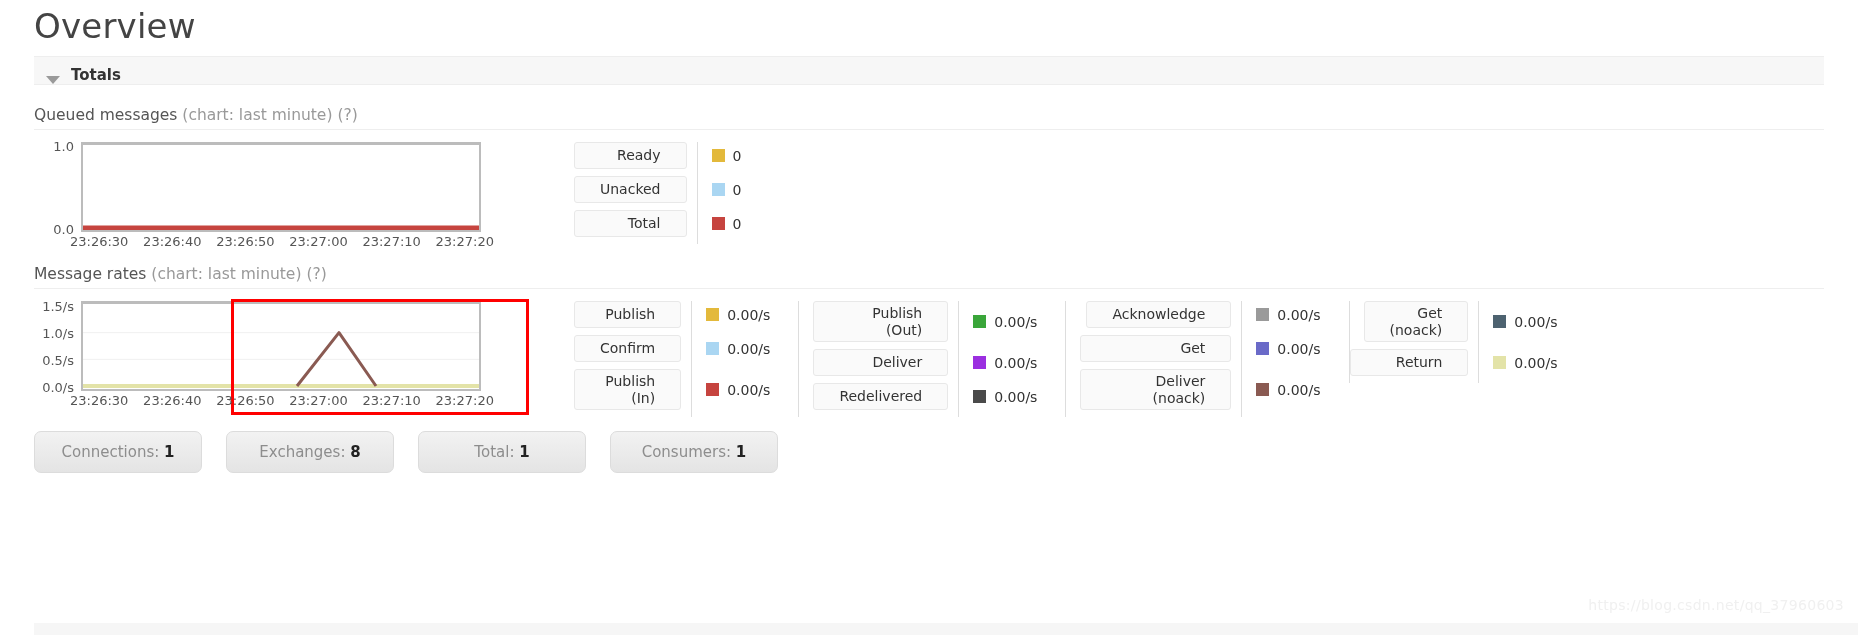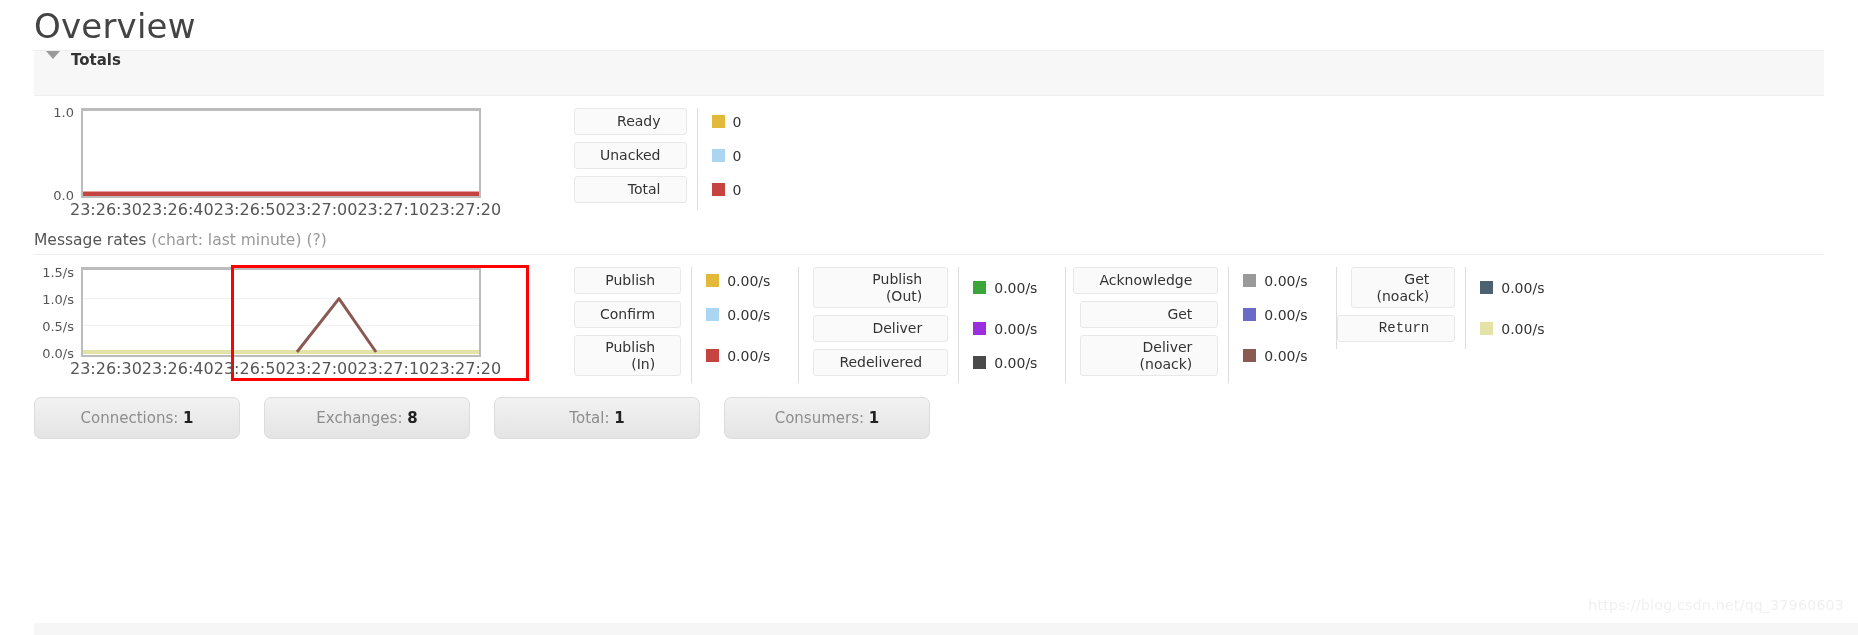--- a/index.html
+++ b/index.html
@@ -30,27 +30,27 @@
     font-size: 34px;
     font-weight: 400;
     color: #444444;
     margin: 0;
     padding: 6px 0 0 34px;
     letter-spacing: 0.2px;
   }
 
   
   .section-header {
-    margin: 4px 34px 0 34px;
+    margin: 10px 34px 0 34px;
     background: #f7f7f7;
     border-top: 1px solid #eeeeee;
     border-bottom: 1px solid #eeeeee;
-    height: 46px;
-    display: flex;
-    align-items: flex-start;
+    height: 29px;
+    display: flex;
+    align-items: flex-end;
     padding-left: 12px;
     box-sizing: border-box;
   }
   .collapse-arrow {
     width: 0; height: 0;
     border-left: 7px solid transparent;
     border-right: 7px solid transparent;
     border-top: 8px solid #9a9a9a;
     margin-right: 11px;
   }
@@ -123,21 +123,21 @@
     width: 100%;
     height: 100%;
   }
   .x-axis {
     position: absolute;
     left: 36px;
     right: 40px;
     top: 92px;
     display: flex;
     justify-content: space-between;
-    font-size: 16px;
+    font-size: 13px;
     color: #555555;
     white-space: nowrap;
   }
   .x-axis span { display: block; }
 
   
   .annotation-box {
     position: absolute;
     border: 3px solid #ff0000;
     box-sizing: border-box;
@@ -212,21 +212,21 @@
   .counts-row {
     display: flex;
     margin: 14px 0 0 34px;
     gap: 24px;
   }
   .count-btn {
     background: linear-gradient(to bottom, #f2f2f2 0%, #e4e4e4 100%);
     border: 1px solid #dcdcdc;
     border-radius: 7px;
     padding: 11px 8px;
-    width: 206px;
+    width: 168px;
     text-align: center;
     font-size: 15px;
     color: #8d8d8d;
     box-sizing: border-box;
   }
   .count-btn b {
     color: #222222;
     font-weight: bold;
     font-size: 15px;
   }
@@ -255,20 +255,25 @@
 
 <div class="page">
 
   <h1 class="page-title">Overview</h1>
 
   <div class="section-header">
     <span class="collapse-arrow"></span>
     <span class="section-header-label">Totals</span>
   </div>
 
+  <div class="sub-head">
+    <span>Queued messages</span>
+    <span class="muted">(chart: last minute)</span>
+    <span class="muted">(?)</span>
+  </div>
 
   <div class="stat-row">
 
     <div class="chart-wrap">
       <div class="chart-inner">
         <div class="y-axis">
           <div class="y-tick" style="top:4px;">1.0</div>
           <div class="y-tick" style="top:87px;">0.0</div>
         </div>
         <div class="plot">
@@ -391,21 +396,21 @@
           </div>
           <div class="legend-value row-h1">
             <span class="swatch" style="background:#4a4a4a"></span>
             <span>0.00/s</span>
           </div>
         </div>
       </div>
 
       <div class="legend-group" style="margin-left:28px;">
         <div class="legend-labels">
-          <div class="legend-label row-h1" style="margin-left:7px; min-width:108px;">Acknowledge</div>
+          <div class="legend-label row-h1" style="margin-left:20px; min-width:108px;">Acknowledge</div>
           <div class="legend-label row-h1" style="margin-left:14px; min-width:108px;">Get</div>
           <div class="legend-label two-line row-h2" style="white-space:pre-line; margin-left:14px; min-width:108px;">Deliver
 (noack)</div>
         </div>
         <div class="legend-values">
           <div class="legend-value row-h1">
             <span class="swatch" style="background:#9a9a9a"></span>
             <span>0.00/s</span>
           </div>
           <div class="legend-value row-h1">
@@ -416,21 +421,21 @@
             <span class="swatch" style="background:#8a5a52"></span>
             <span>0.00/s</span>
           </div>
         </div>
       </div>
 
       <div class="legend-group" style="margin-left:28px;">
         <div class="legend-labels">
           <div class="legend-label two-line row-h2" style="white-space:pre-line; margin-left:14px;">Get
 (noack)</div>
-          <div class="legend-label row-h1" style="font-family:Liberation Mono, monospace;">Return</div>
+          <div class="legend-label row-h1" style="">Return</div>
         </div>
         <div class="legend-values">
           <div class="legend-value row-h2" style="align-items:center;">
             <span class="swatch" style="background:#4d6270"></span>
             <span>0.00/s</span>
           </div>
           <div class="legend-value row-h1">
             <span class="swatch" style="background:#e3e3a8"></span>
             <span>0.00/s</span>
           </div>

